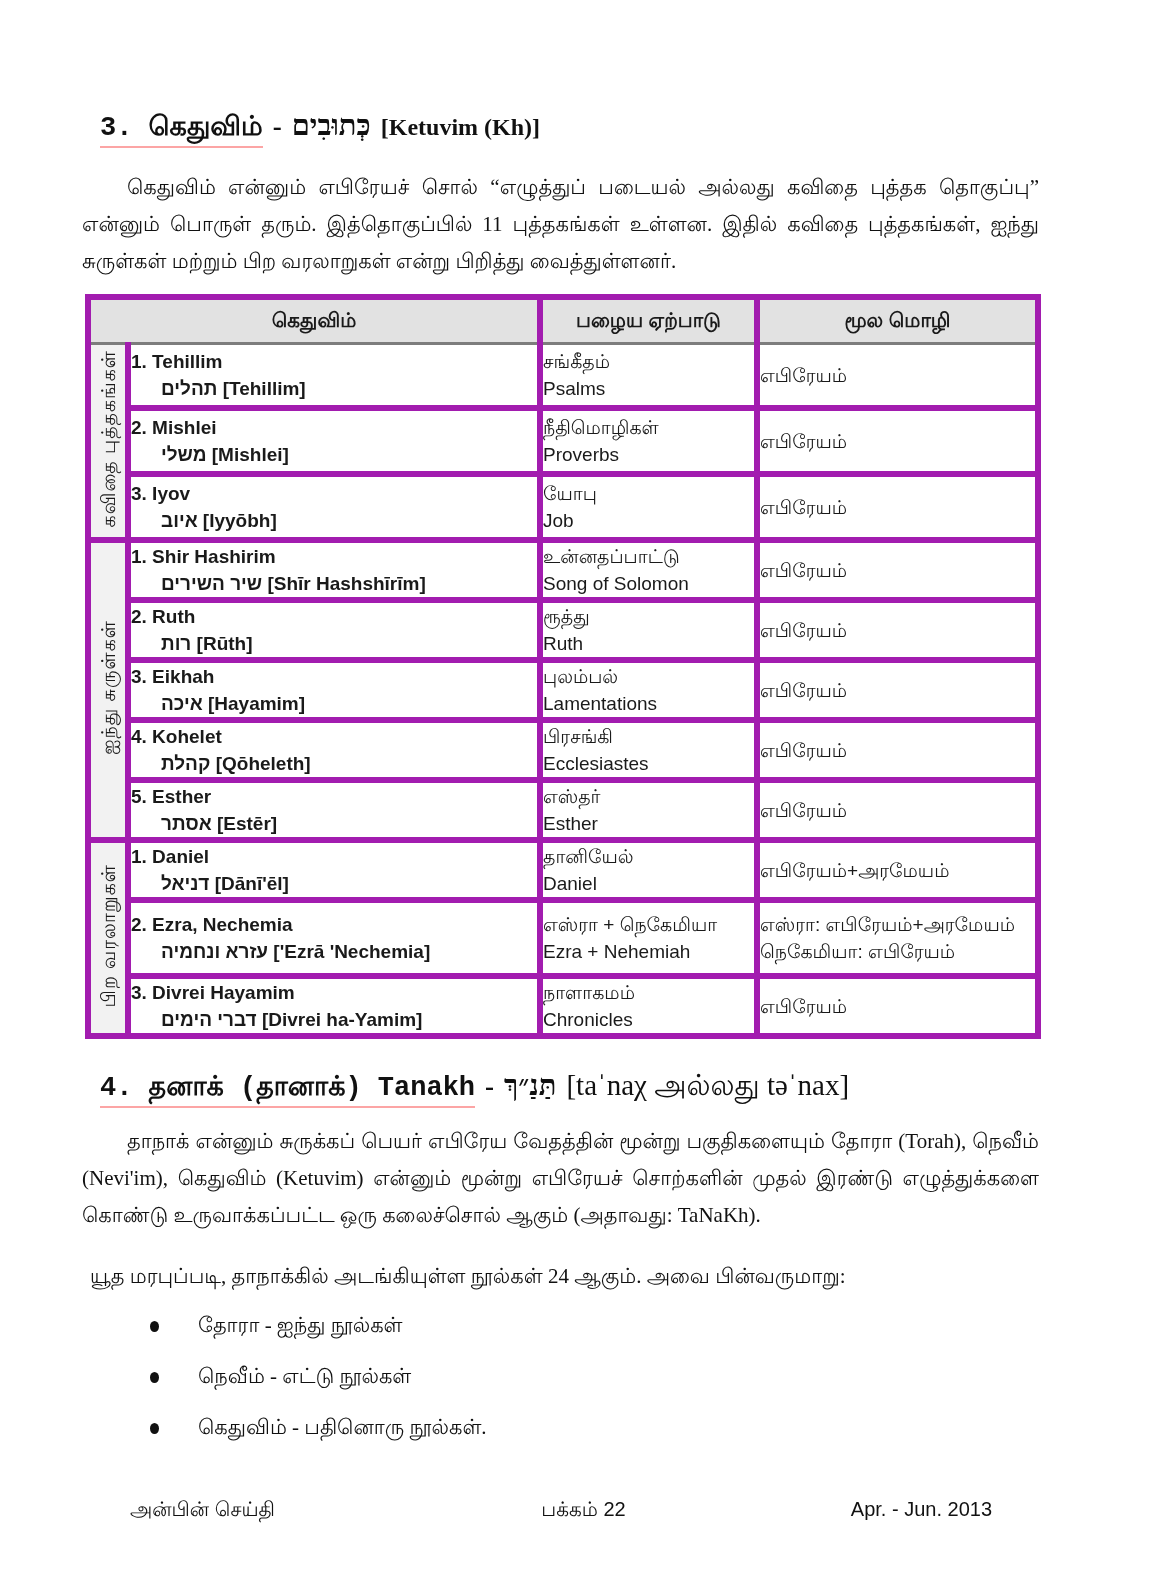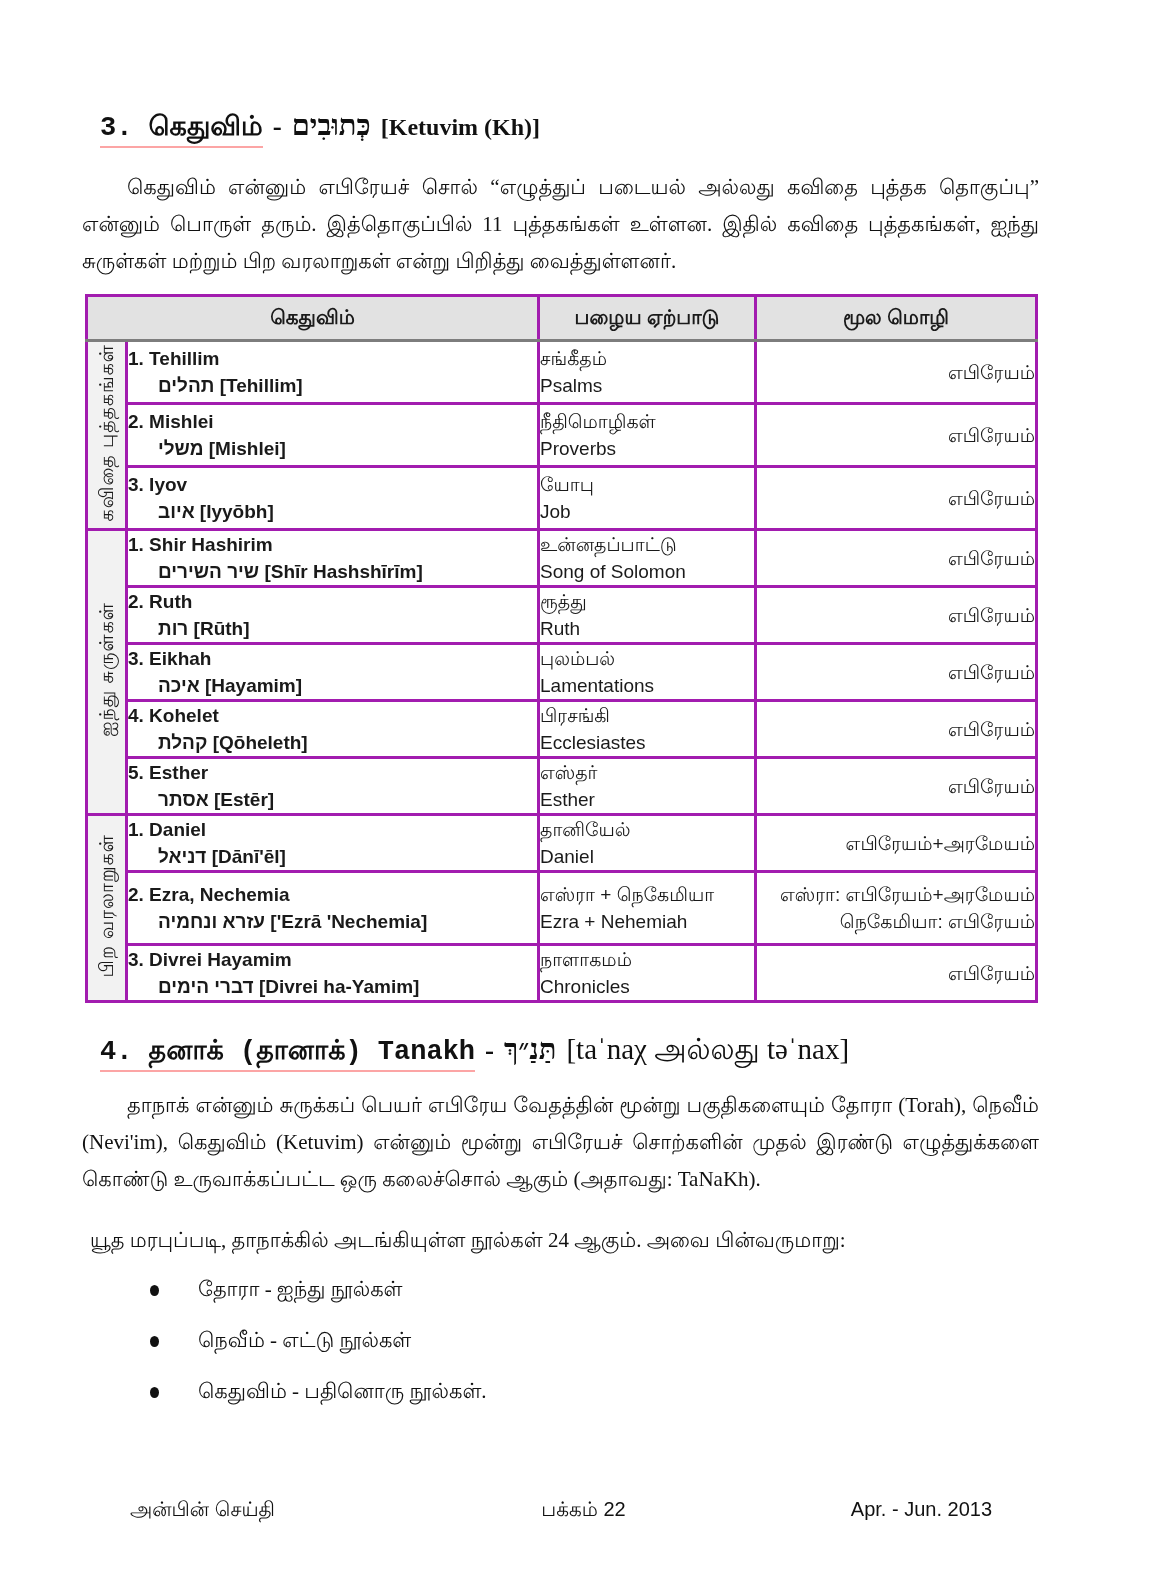--- a/index.html
+++ b/index.html
@@ -35,38 +35,38 @@
   table.books {
     border-collapse: collapse; table-layout: fixed;
     width: 950px; margin: 14px 0 0 85px;
     font-family: "Liberation Sans", "DejaVu Sans", sans-serif;
     font-size: 19px; color: #1a1a1a;
   }
   table.books col.c-label { width: 40px; }
   table.books col.c-name  { width: 412px; }
   table.books col.c-ot    { width: 217px; }
   table.books col.c-lang  { width: 281px; }
-  table.books th, table.books td { border: 3px solid #a21caf; padding: 0; vertical-align: middle; }
+  table.books th, table.books td { border: 6px solid #a21caf; padding: 0; vertical-align: middle; }
   table.books thead th {
     background: #e2e2e2; height: 42px;
     font-weight: bold; font-size: 20px; text-align: center;
     border-bottom: 3px solid #7d7d7d;
   }
   td.label-cell { background: #f2f2f2; text-align: center; }
   .vtext {
     writing-mode: vertical-rl; transform: rotate(180deg);
     display: inline-block; line-height: 1;
     font-size: 19px; letter-spacing: 1px; white-space: nowrap;
   }
   tr.grp-start td { border-top: 3px solid #7d7d7d; }
   tr.row-sep td { border-top: 2px solid #a8a8a8; }
   td.bk-cell { padding: 6px 8px 6px 16px; font-weight: bold; }
   td.bk-cell .l2 { padding-left: 30px; }
   td.ot-cell { padding: 6px 8px 6px 14px; }
-  td.lang-cell { text-align: right; white-space: pre-line; line-height: 27px; }
+  td.lang-cell { text-align: left; white-space: pre-line; line-height: 27px; }
   .cell-line { display: block; line-height: 27px; }
   tr.h-g1 td { height: 60px; }
   tr.h-g2 td { height: 54px; }
   tr.h-g3 td { height: 54px; }
   tr.h-tall td { height: 70px; }
 
   
   ul.tanakh-list { margin: 12px 0 0 150px; padding: 0; list-style: none; }
   ul.tanakh-list li {
     font-size: 21px; line-height: 37px; margin-bottom: 14px;

